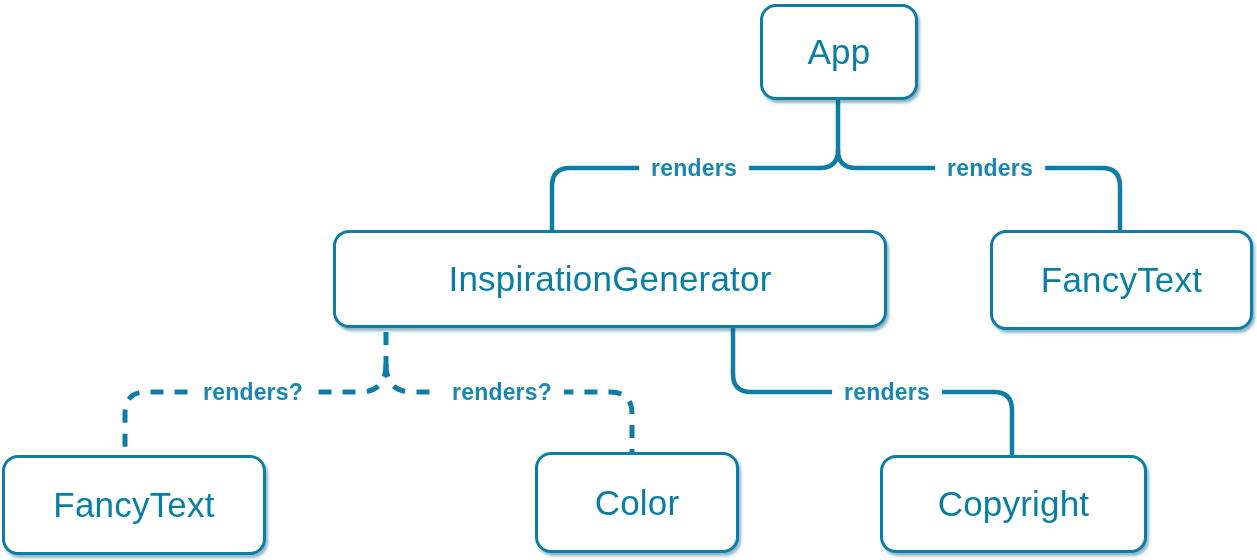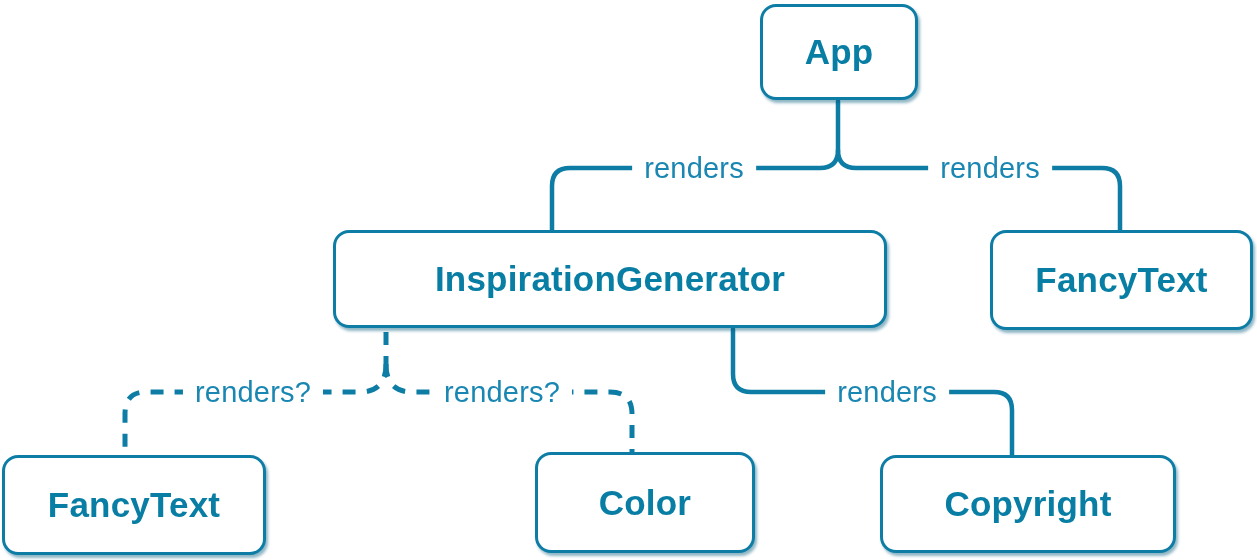--- a/index.html
+++ b/index.html
@@ -46,32 +46,32 @@
     border: 3px solid var(--stroke);
     border-radius: 16px;
     box-shadow: 2px 3px 3px var(--shadow);
     display: flex;
     align-items: center;
     justify-content: center;
   }
   .node .node-label {
     color: var(--node-text);
     font-size: 35px;
-    font-weight: 700;
+    font-weight: 400;
     letter-spacing: 0.2px;
     white-space: nowrap;
   }
   .edge-label {
     position: absolute;
     transform: translate(-50%, -50%);
     background: var(--page-bg);
     padding: 2px 12px;
     color: var(--label-text);
-    font-size: 29px;
-    font-weight: 400;
+    font-size: 23px;
+    font-weight: 700;
     letter-spacing: 0.2px;
     white-space: nowrap;
     line-height: 1;
   }
 </style>
 </head>
 <body>
 
 <div class="diagram">
 
@@ -111,25 +111,25 @@
   </div>
 
   <div class="node" style="left:990px; top:230px; width:263px; height:100px;">
     <span class="node-label">FancyText</span>
   </div>
 
   <div class="node" style="left:2px; top:455px; width:264px; height:100px;">
     <span class="node-label">FancyText</span>
   </div>
 
-  <div class="node" style="left:535px; top:452px; width:220px; height:101px;">
+  <div class="node" style="left:535px; top:452px; width:204px; height:101px;">
     <span class="node-label">Color</span>
   </div>
 
-  <div class="node" style="left:880px; top:455px; width:296px; height:98px;">
+  <div class="node" style="left:880px; top:455px; width:267px; height:98px;">
     <span class="node-label">Copyright</span>
   </div>
 
   <span class="edge-label" style="left:694px; top:168px;">renders</span>
 
   <span class="edge-label" style="left:990px; top:168px;">renders</span>
 
   <span class="edge-label" style="left:253px; top:392px;">renders?</span>
 
   <span class="edge-label" style="left:502px; top:392px;">renders?</span>

